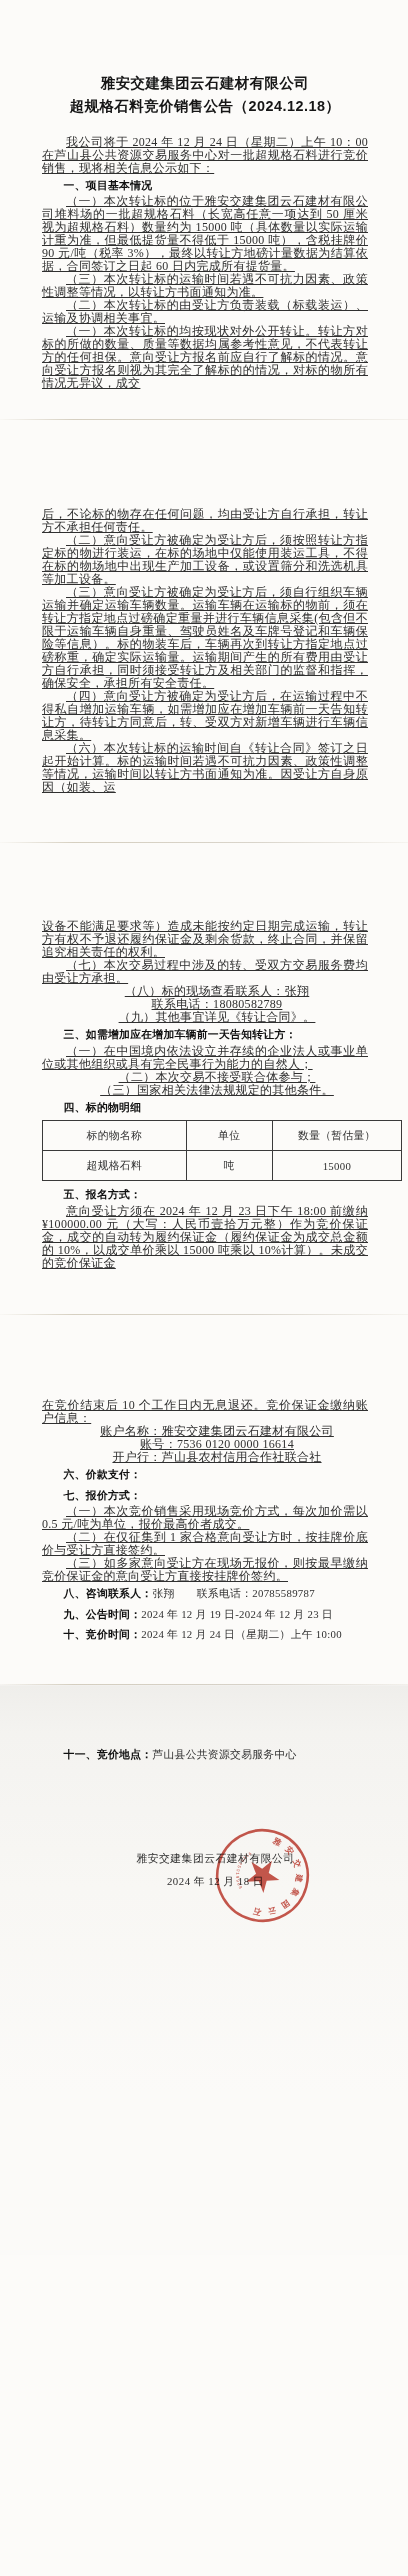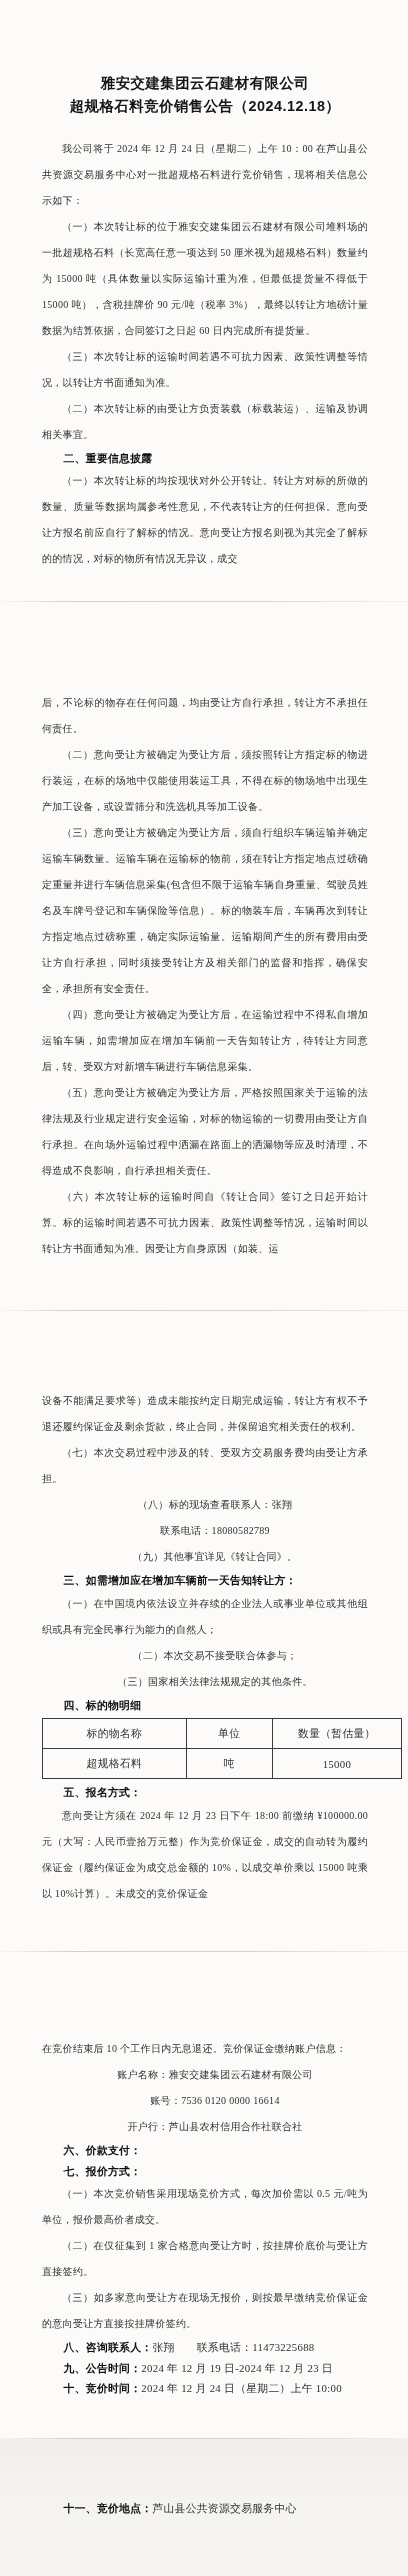--- a/index.html
+++ b/index.html
@@ -9,22 +9,22 @@
     font-family:"Liberation Serif",serif;
     color:#2b2b2b;
   }
   #paper{width:409px;position:relative;}
   .tx{margin:0 41px 0 42px;}
   .doc-title{
     text-align:center;font-family:"Liberation Sans",sans-serif;
     font-weight:700;color:#161616;font-size:14.4px;line-height:23px;letter-spacing:0.5px;
   }
   .para{
-    font-size:10px;line-height:26px;text-align:justify;
-    text-indent:2em;letter-spacing:0.3px;color:#303030;
+    font-size:12px;line-height:13px;text-align:justify;
+    text-indent:2em;letter-spacing:0.3px;color:#303030;text-decoration:underline;
   }
   .para.cont{text-indent:0;}
   .para.nojust{text-align:center;}
   .heading{
     font-size:10.8px;line-height:20.6px;text-indent:2em;
     font-family:"Liberation Sans",sans-serif;font-weight:700;color:#101010;letter-spacing:0.3px;
   }
   .hline{font-size:10.8px;line-height:20.6px;text-indent:2em;letter-spacing:0.3px;}
   .hline .hb{font-family:"Liberation Sans",sans-serif;font-weight:700;color:#101010;}
   .hline .hv{color:#303030;}
@@ -74,35 +74,34 @@
   <div class="spacer-top"></div>
 
   <div class="doc-title tx">
     <div>雅安交建集团云石建材有限公司</div>
     <div>超规格石料竞价销售公告（2024.12.18）</div>
   </div>
 
   <div style="height:17.5px"></div>
 
   <p class="para tx">我公司将于 2024 年 12 月 24 日（星期二）上午 10：00 在芦山县公共资源交易服务中心对一批超规格石料进行竞价销售，现将相关信息公示如下：</p>
+  <p class="heading tx">一、项目基本情况</p>
   <p class="para tx">（一）本次转让标的位于雅安交建集团云石建材有限公司堆料场的一批超规格石料（长宽高任意一项达到 50 厘米视为超规格石料）数量约为 15000 吨（具体数量以实际运输计重为准，但最低提货量不得低于 15000 吨），含税挂牌价 90 元/吨（税率 3%），最终以转让方地磅计量数据为结算依据，合同签订之日起 60 日内完成所有提货量。</p>
   <p class="para tx">（三）本次转让标的运输时间若遇不可抗力因素、政策性调整等情况，以转让方书面通知为准。</p>
   <p class="para tx">（二）本次转让标的由受让方负责装载（标载装运）、运输及协调相关事宜。</p>
-  <p class="heading tx">二、重要信息披露</p>
   <p class="para tx">（一）本次转让标的均按现状对外公开转让。转让方对标的所做的数量、质量等数据均属参考性意见，不代表转让方的任何担保。意向受让方报名前应自行了解标的情况。意向受让方报名则视为其完全了解标的的情况，对标的物所有情况无异议，成交</p>
 
   <div class="gap gap1">
     <div class="fold"></div>
   </div>
 
   <p class="para cont tx">后，不论标的物存在任何问题，均由受让方自行承担，转让方不承担任何责任。</p>
   <p class="para tx">（二）意向受让方被确定为受让方后，须按照转让方指定标的物进行装运，在标的场地中仅能使用装运工具，不得在标的物场地中出现生产加工设备，或设置筛分和洗选机具等加工设备。</p>
   <p class="para tx">（三）意向受让方被确定为受让方后，须自行组织车辆运输并确定运输车辆数量。运输车辆在运输标的物前，须在转让方指定地点过磅确定重量并进行车辆信息采集(包含但不限于运输车辆自身重量、驾驶员姓名及车牌号登记和车辆保险等信息）。标的物装车后，车辆再次到转让方指定地点过磅称重，确定实际运输量。运输期间产生的所有费用由受让方自行承担，同时须接受转让方及相关部门的监督和指挥，确保安全，承担所有安全责任。</p>
   <p class="para tx">（四）意向受让方被确定为受让方后，在运输过程中不得私自增加运输车辆，如需增加应在增加车辆前一天告知转让方，待转让方同意后，转、受双方对新增车辆进行车辆信息采集。</p>
-  <p class="para tx">（五）意向受让方被确定为受让方后，严格按照国家关于运输的法律法规及行业规定进行安全运输，对标的物运输的一切费用由受让方自行承担。在向场外运输过程中洒漏在路面上的洒漏物等应及时清理，不得造成不良影响，自行承担相关责任。</p>
   <p class="para tx">（六）本次转让标的运输时间自《转让合同》签订之日起开始计算。标的运输时间若遇不可抗力因素、政策性调整等情况，运输时间以转让方书面通知为准。因受让方自身原因（如装、运</p>
 
   <div class="gap gap2">
     <div class="fold"></div>
   </div>
 
   <p class="para cont tx">设备不能满足要求等）造成未能按约定日期完成运输，转让方有权不予退还履约保证金及剩余货款，终止合同，并保留追究相关责任的权利。</p>
   <p class="para tx">（七）本次交易过程中涉及的转、受双方交易服务费均由受让方承担。</p>
   <p class="para nojust tx">（八）标的现场查看联系人：张翔</p>
   <p class="para nojust tx">联系电话：18080582789</p>
@@ -142,21 +141,21 @@
 
   <p class="para cont tx">在竞价结束后 10 个工作日内无息退还。竞价保证金缴纳账户信息：</p>
   <p class="para nojust tx">账户名称：雅安交建集团云石建材有限公司</p>
   <p class="para nojust tx">账号：7536 0120 0000 16614</p>
   <p class="para nojust tx">开户行：芦山县农村信用合作社联合社</p>
   <p class="heading tx">六、价款支付：</p>
   <p class="heading tx">七、报价方式：</p>
   <p class="para tx">（一）本次竞价销售采用现场竞价方式，每次加价需以 0.5 元/吨为单位，报价最高价者成交。</p>
   <p class="para tx">（二）在仅征集到 1 家合格意向受让方时，按挂牌价底价与受让方直接签约。</p>
   <p class="para tx">（三）如多家意向受让方在现场无报价，则按最早缴纳竞价保证金的意向受让方直接按挂牌价签约。</p>
-  <p class="hline tx"><span class="hb">八、咨询联系人：</span><span class="hv">张翔　　联系电话：11473225688</span></p>
+  <p class="hline tx"><span class="hb">八、咨询联系人：</span><span class="hv">张翔　　联系电话：20785589787</span></p>
   <p class="hline tx"><span class="hb">九、公告时间：</span><span class="hv">2024 年 12 月 19 日-2024 年 12 月 23 日</span></p>
   <p class="hline tx"><span class="hb">十、竞价时间：</span><span class="hv">2024 年 12 月 24 日（星期二）上午 10:00</span></p>
 
   <div class="gap gap4">
     <div class="fold"></div>
   </div>
 
   <div id="page5">
     <p class="hline tx"><span class="hb">十一、竞价地点：</span><span class="hv">芦山县公共资源交易服务中心</span></p>
 

